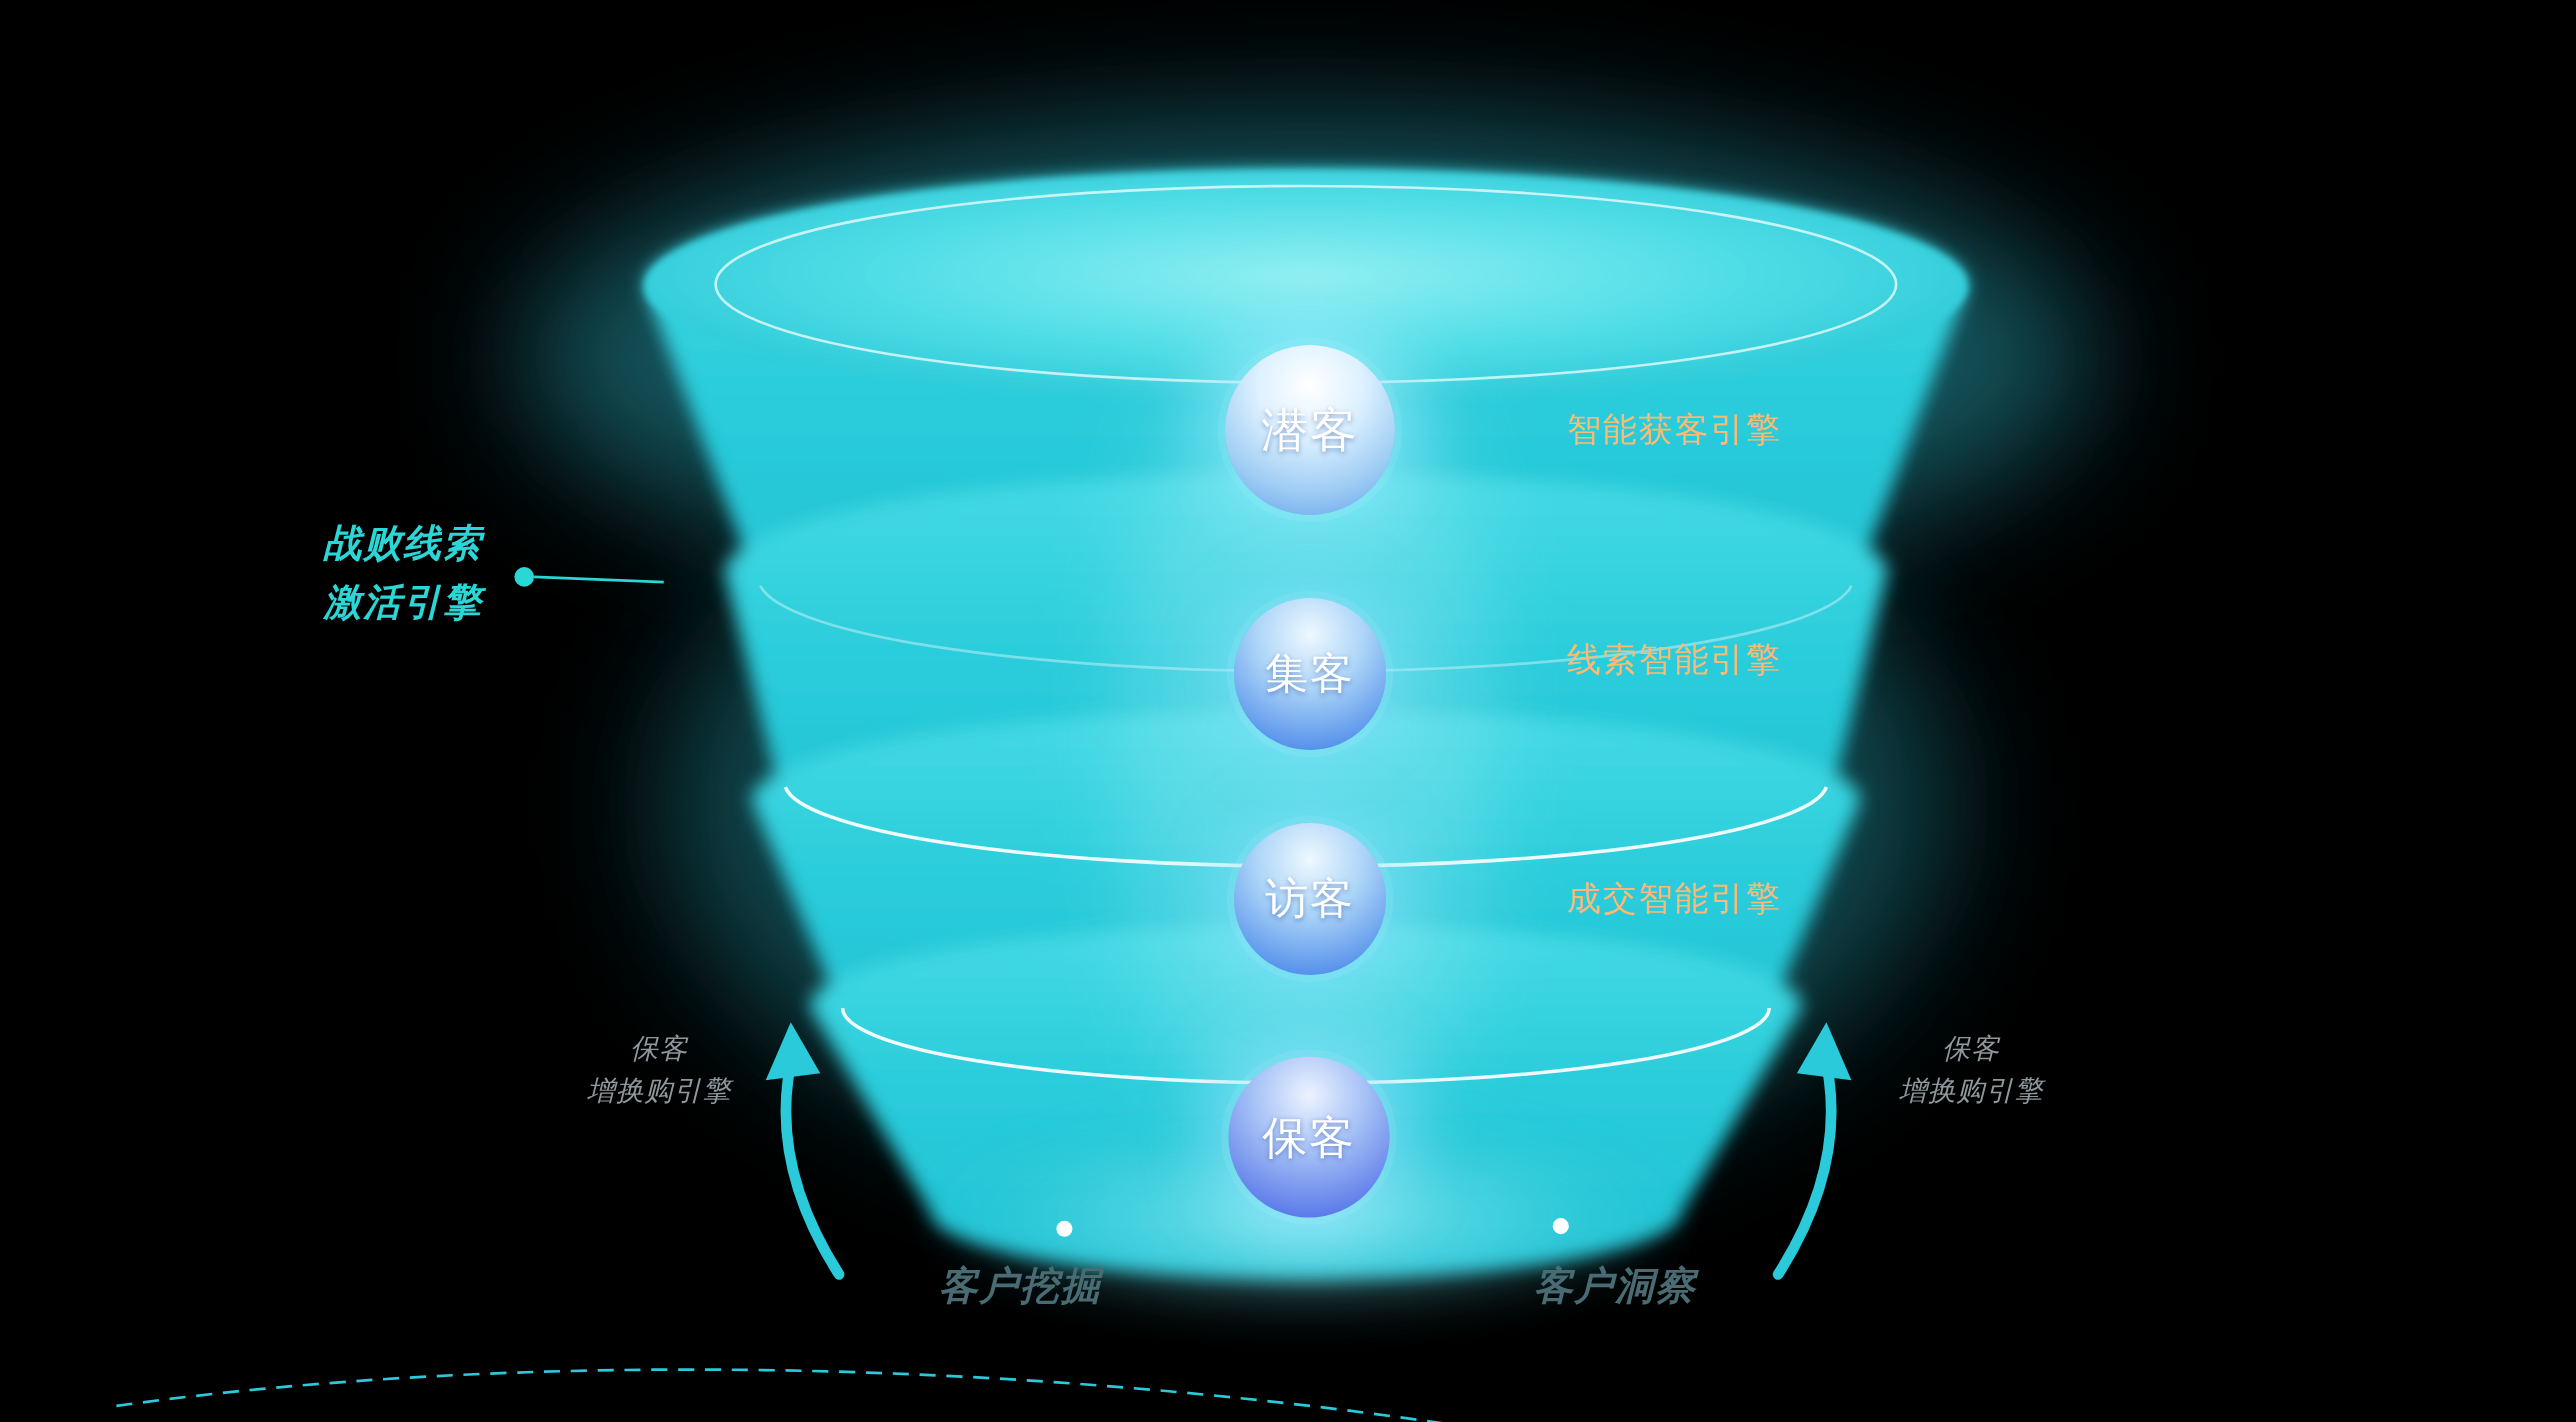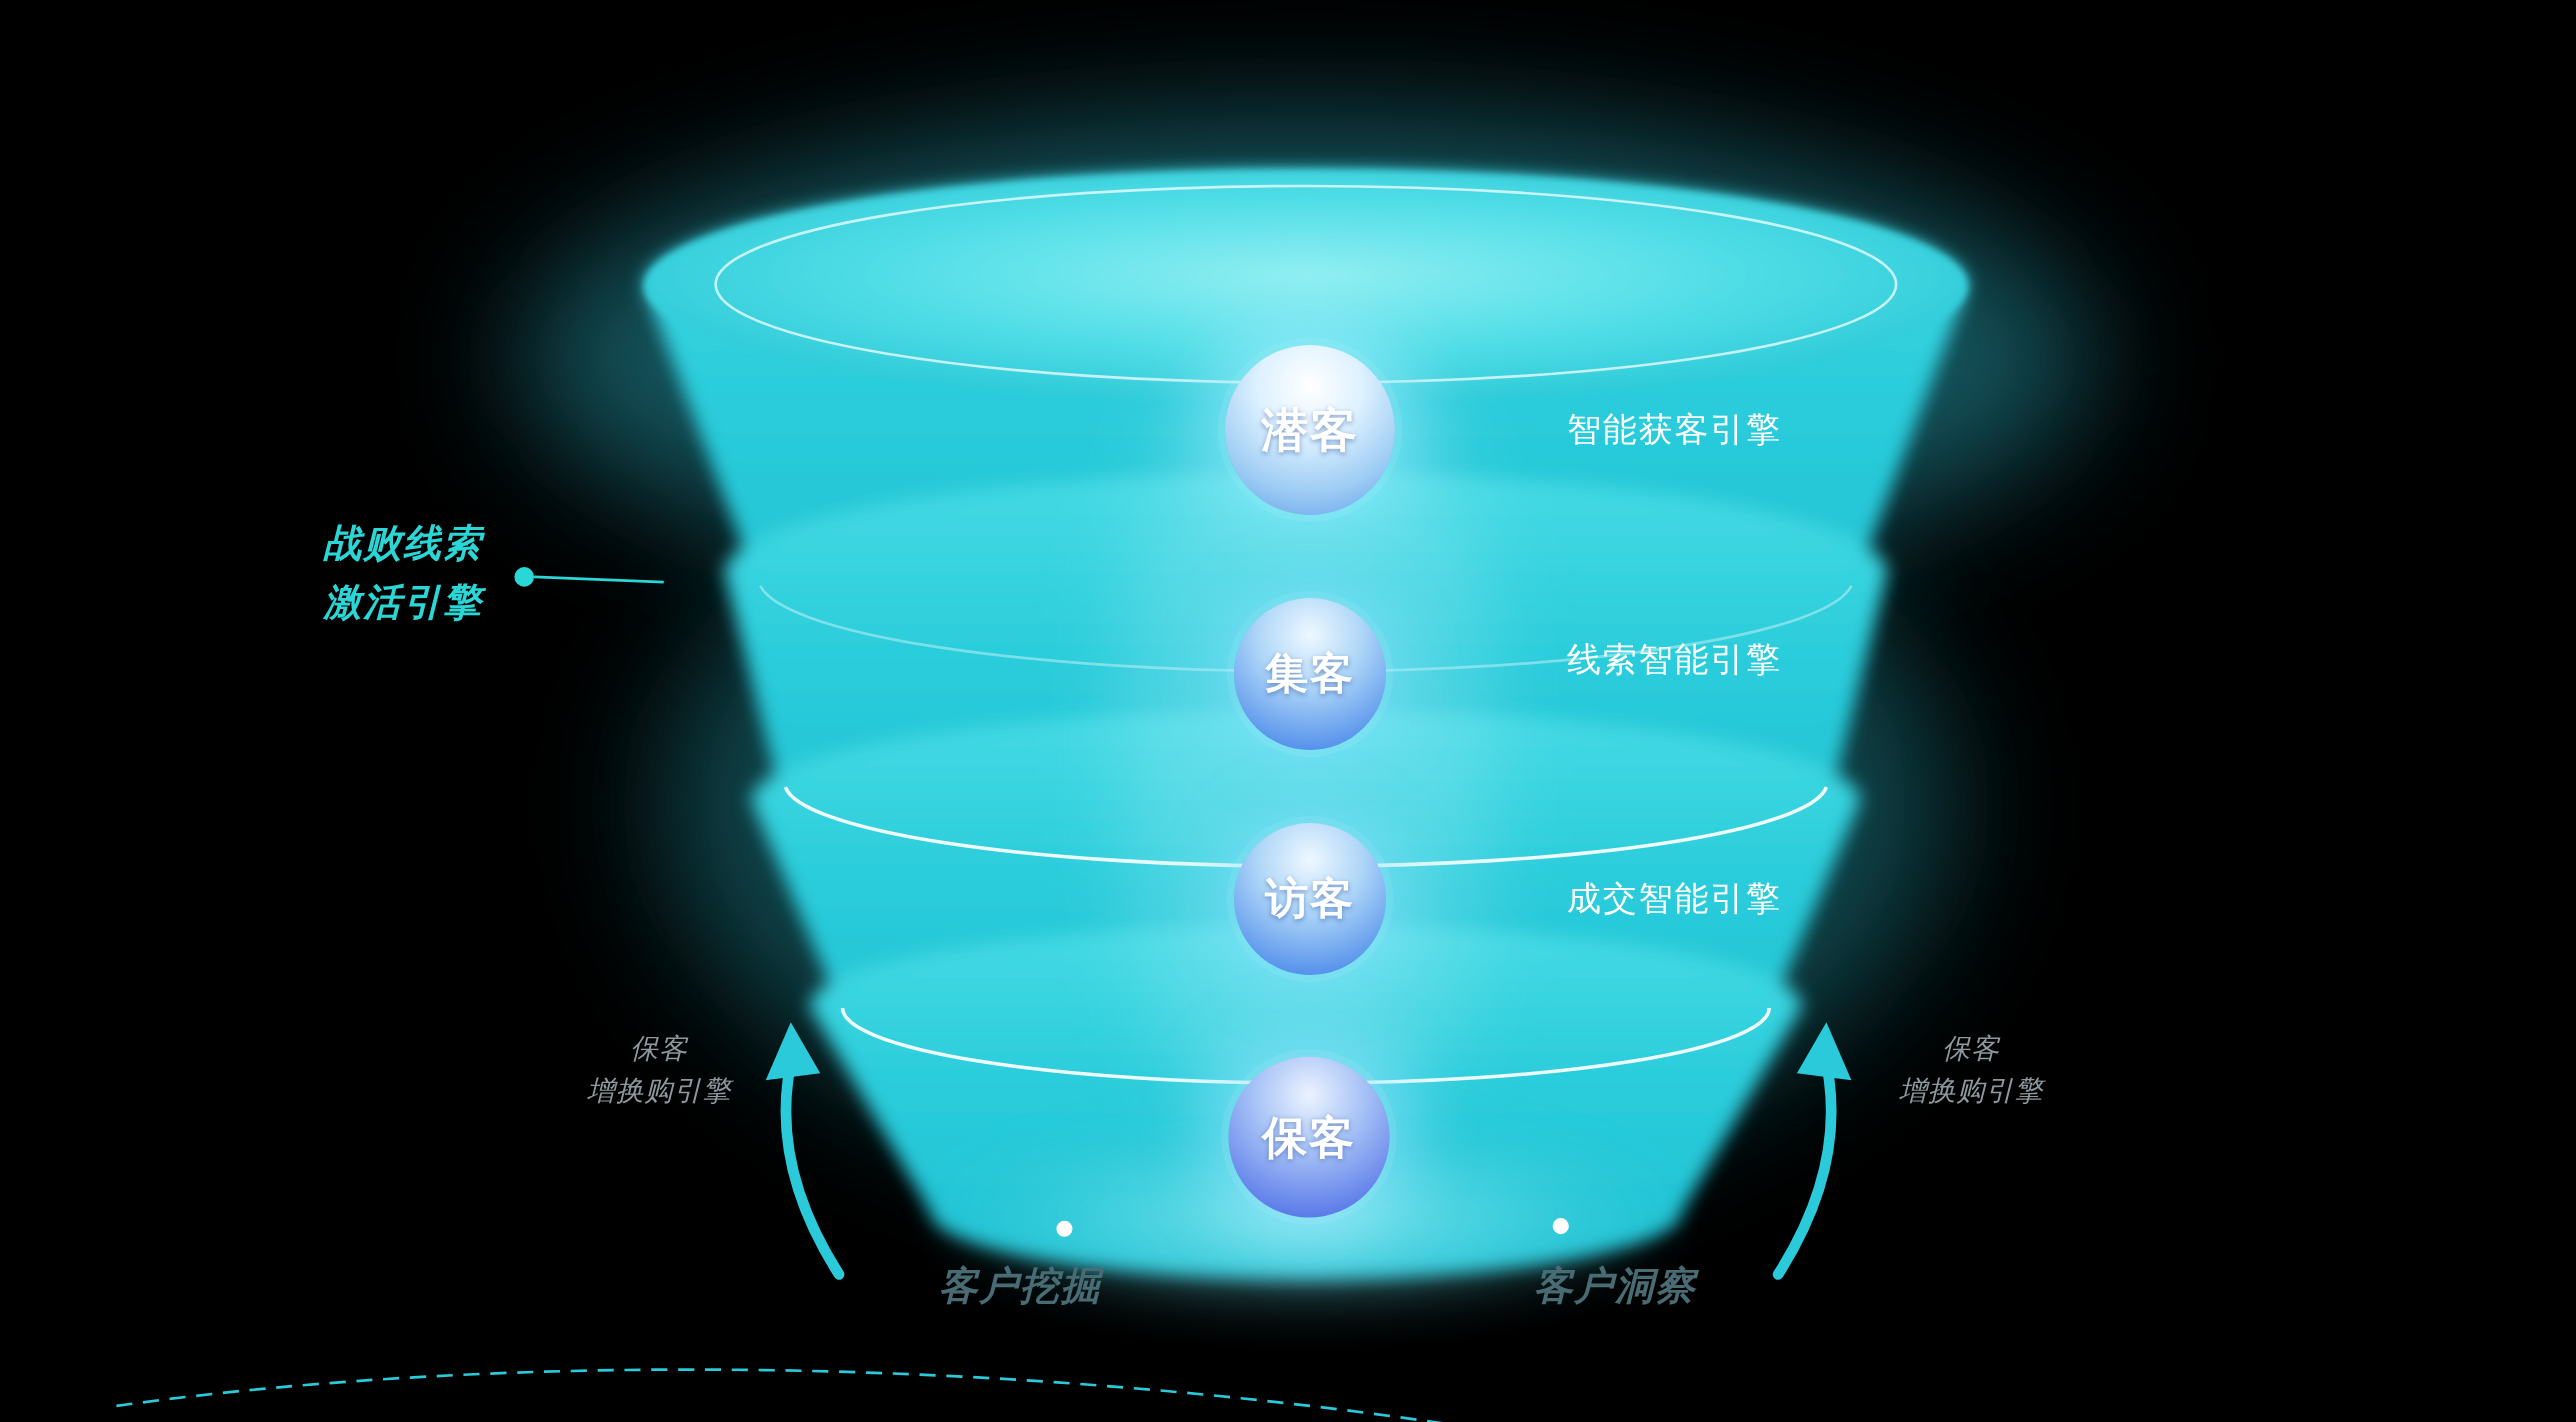--- a/index.html
+++ b/index.html
@@ -12,42 +12,42 @@
   .stage { position: absolute; inset: 0; }
   .funnel-svg { position: absolute; left: 0; top: 0; }
 
   .abs { position: absolute; transform: translate(-50%, -50%); white-space: nowrap; font-style: italic; }
 
   
   .badge {
     position: absolute; transform: translate(-50%, -50%);
     border-radius: 50%;
     display: flex; align-items: center; justify-content: center;
-    color: #fff; font-weight: 700; letter-spacing: 1.8px;
+    color: #fff; font-weight: 400; letter-spacing: 1.8px;
     text-shadow: 0 1.8px 5.4px rgba(20,60,140,.45);
   }
   .badge-1 {
     width: 170px; height: 170px; font-size: 47px;
     background: radial-gradient(circle at 50% 24%, #ffffff 0%, #ddf1ff 34%, #9fcdf4 68%, #5f9dea 100%);
     box-shadow: 0 0 63px 19.7px rgba(150,235,255,.55), 0 0 0 7.2px rgba(255,255,255,.10);
   }
   .badge-2, .badge-3 {
     width: 152px; height: 152px; font-size: 43px;
     background: radial-gradient(circle at 50% 24%, #eef8ff 0%, #aed6f8 38%, #5d97ec 80%, #3f7ae2 100%);
     box-shadow: 0 0 54px 16px rgba(140,225,255,.5), 0 0 0 7.2px rgba(255,255,255,.10);
   }
   .badge-4 {
     width: 161px; height: 161px; font-size: 45px;
     background: radial-gradient(circle at 50% 24%, #ecf3ff 0%, #a6c2f6 38%, #617fea 80%, #4a62e0 100%);
     box-shadow: 0 0 63px 19.7px rgba(150,225,255,.55), 0 0 0 7.2px rgba(255,255,255,.10);
   }
 
   .engine-label {
     position: absolute; transform: translateY(-50%);
-    color: #ffffff; font-size: 34px; font-weight: 500; letter-spacing: 1.8px;
+    color: #fdba74; font-size: 34px; font-weight: 500; letter-spacing: 1.8px;
     white-space: nowrap;
   }
 
   .callout {
     color: #2bd6d6; font-size: 38px; font-weight: 700;
     line-height: 1.55; text-align: center; letter-spacing: 1.8px;
   }
   .callout span { display: block; }
 
   .muted-label {

